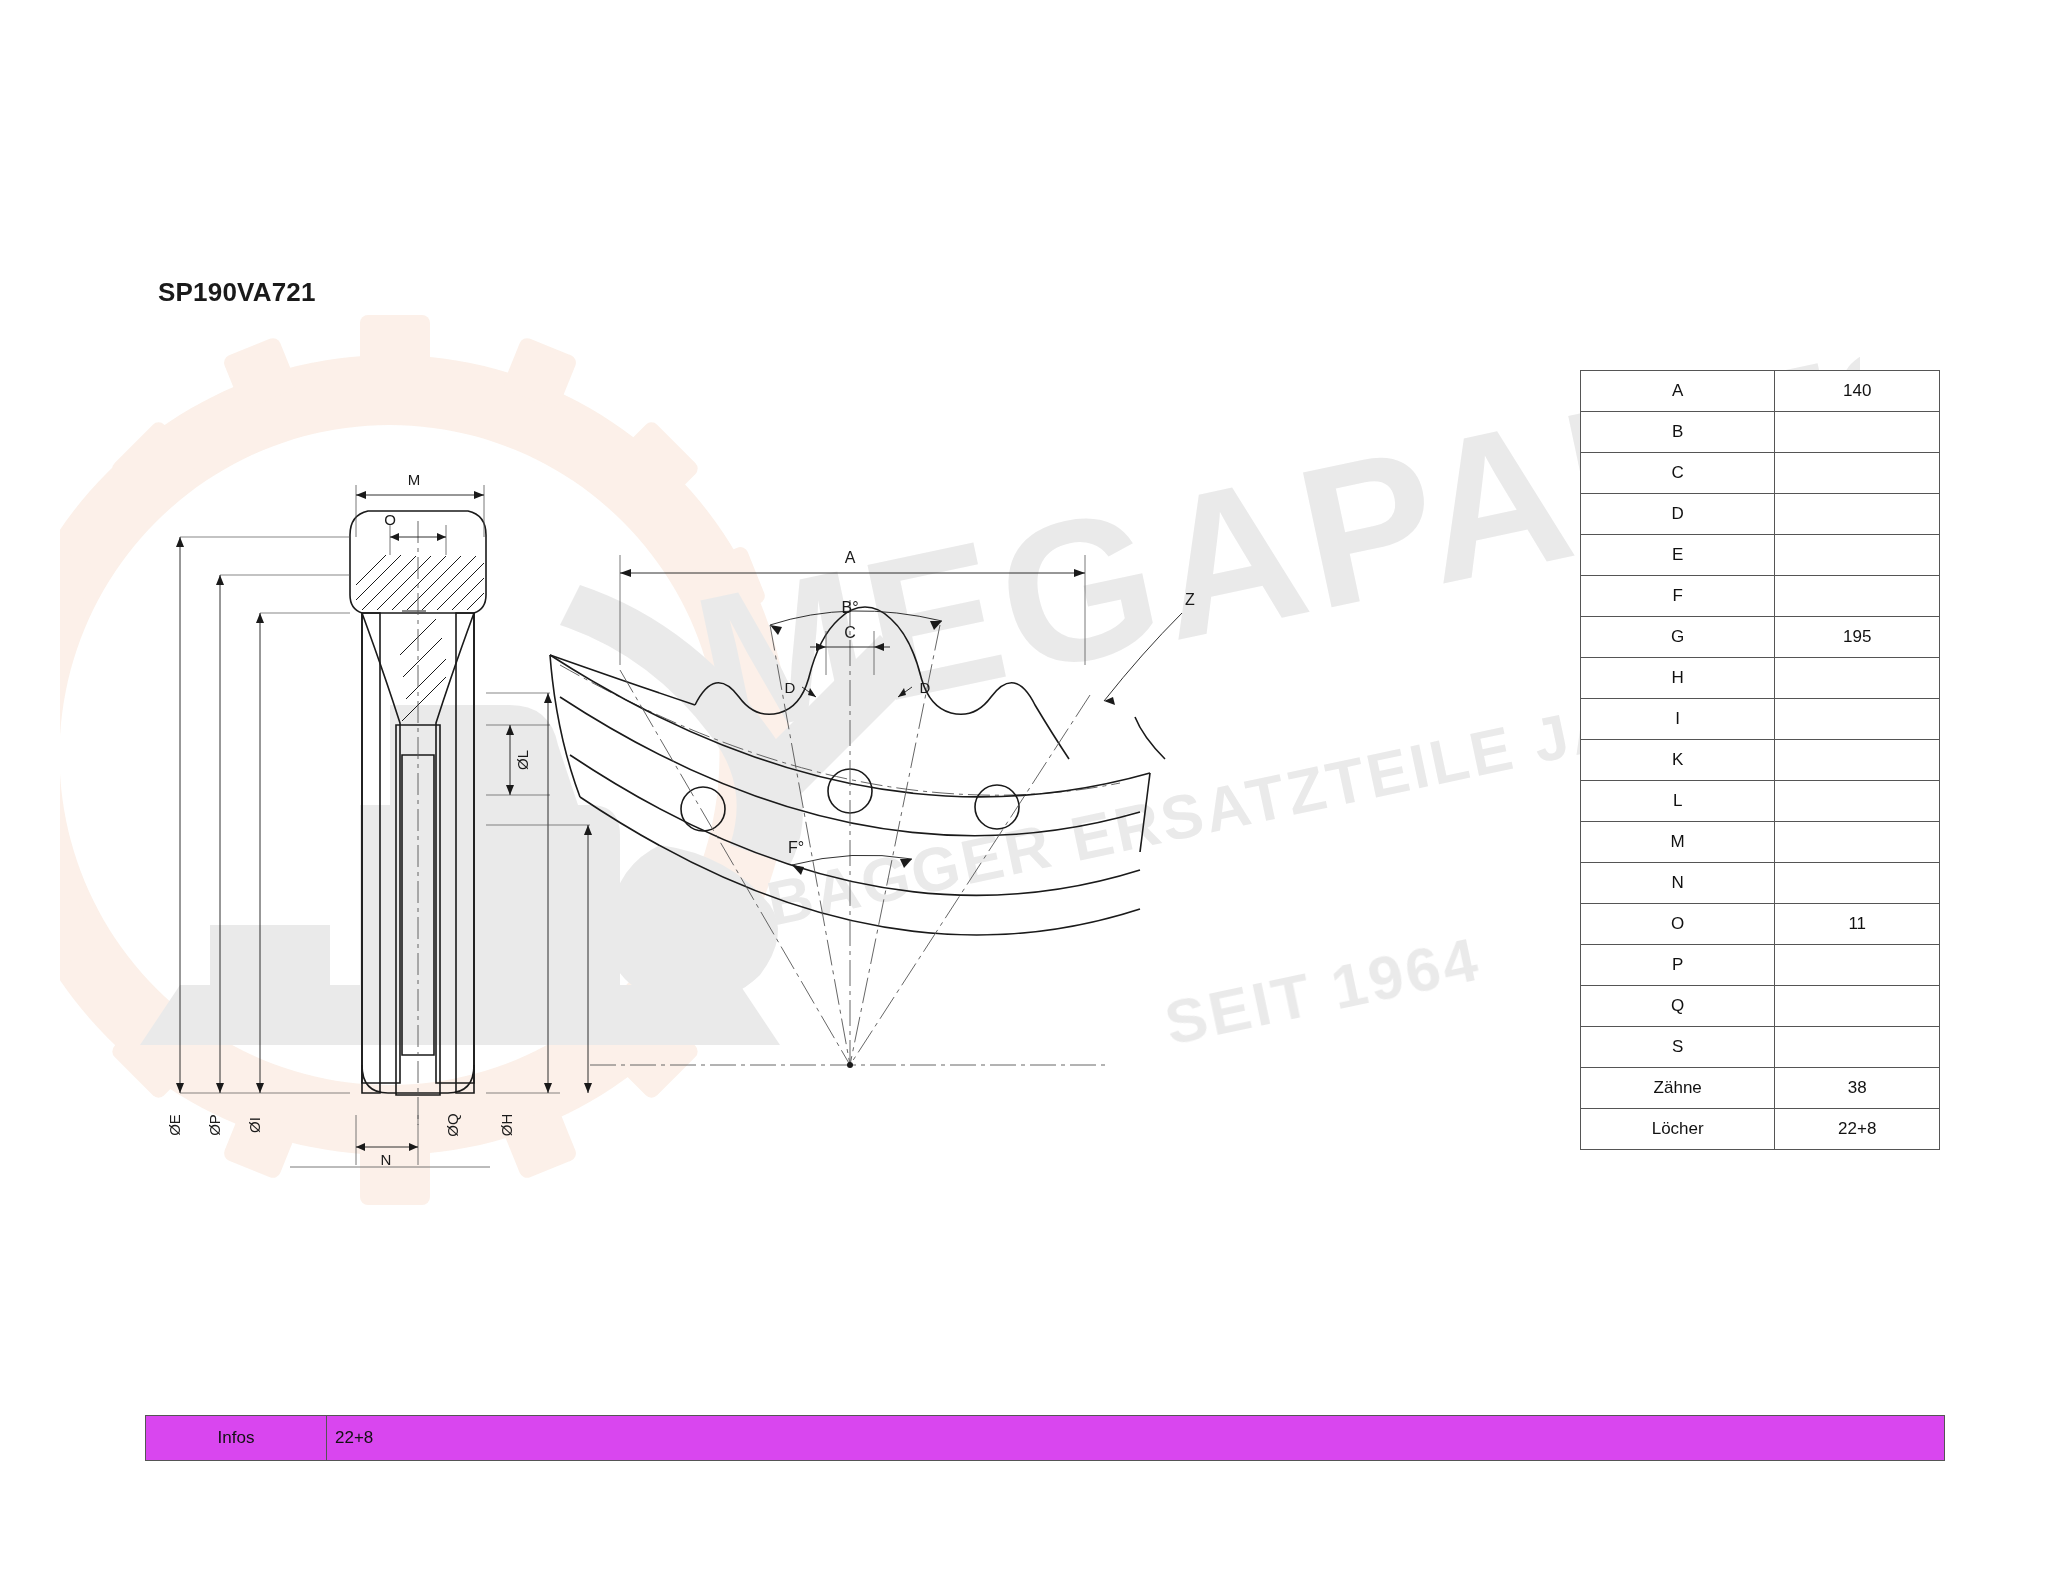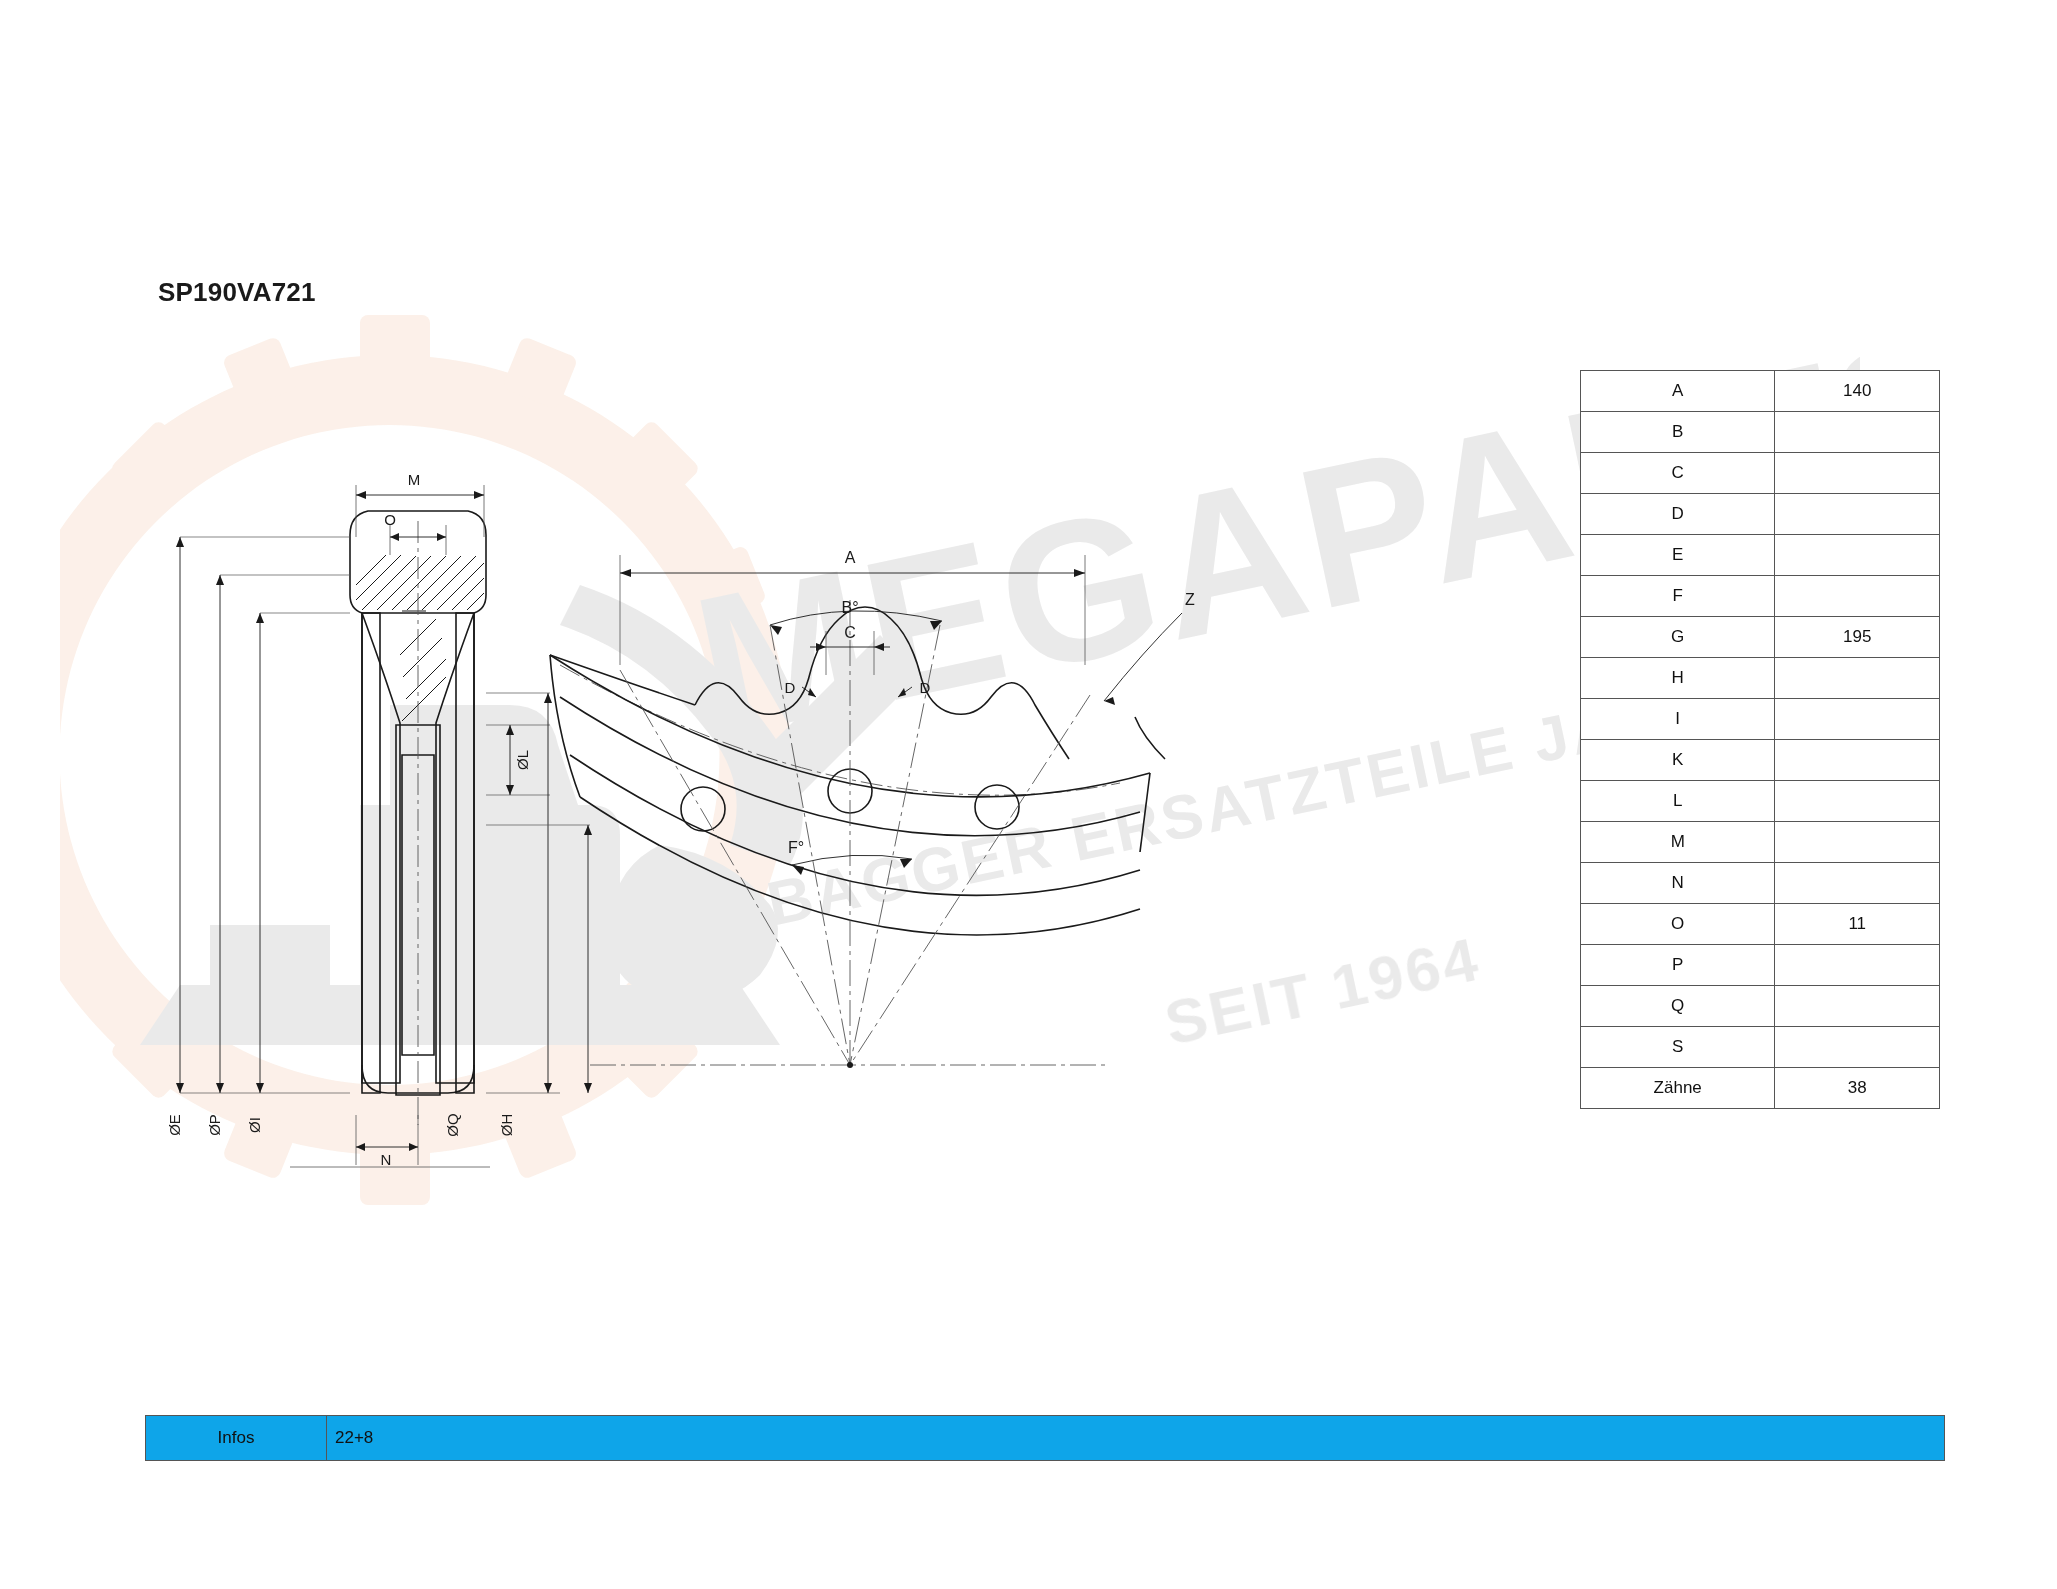--- a/index.html
+++ b/index.html
@@ -75,21 +75,21 @@
   .dim-table td.val { width: 165px; }
 
   
   .infos-table {
     position: absolute;
     left: 145px;
     top: 1370px;
     width: 1800px;
     border-collapse: collapse;
     z-index: 3;
-    background: #0ea5e9;
+    background: #d946ef;
   }
   .infos-table td {
     border: 1px solid #555;
     height: 44px;
     font-size: 17px;
     color: #111;
     padding: 0;
   }
   .infos-table td.label {
     width: 180px;
@@ -395,20 +395,24 @@
         <td class="val"></td>
       </tr>
       <tr>
         <td class="key">S</td>
         <td class="val"></td>
       </tr>
       <tr>
         <td class="key">Zähne</td>
         <td class="val">38</td>
       </tr>
+      <tr>
+        <td class="key">Löcher</td>
+        <td class="val">22+8</td>
+      </tr>
     </tbody>
   </table>
 
   <table class="infos-table">
     <tbody>
       <tr>
         <td class="label">Infos</td>
         <td class="value">22+8</td>
       </tr>
     </tbody>

